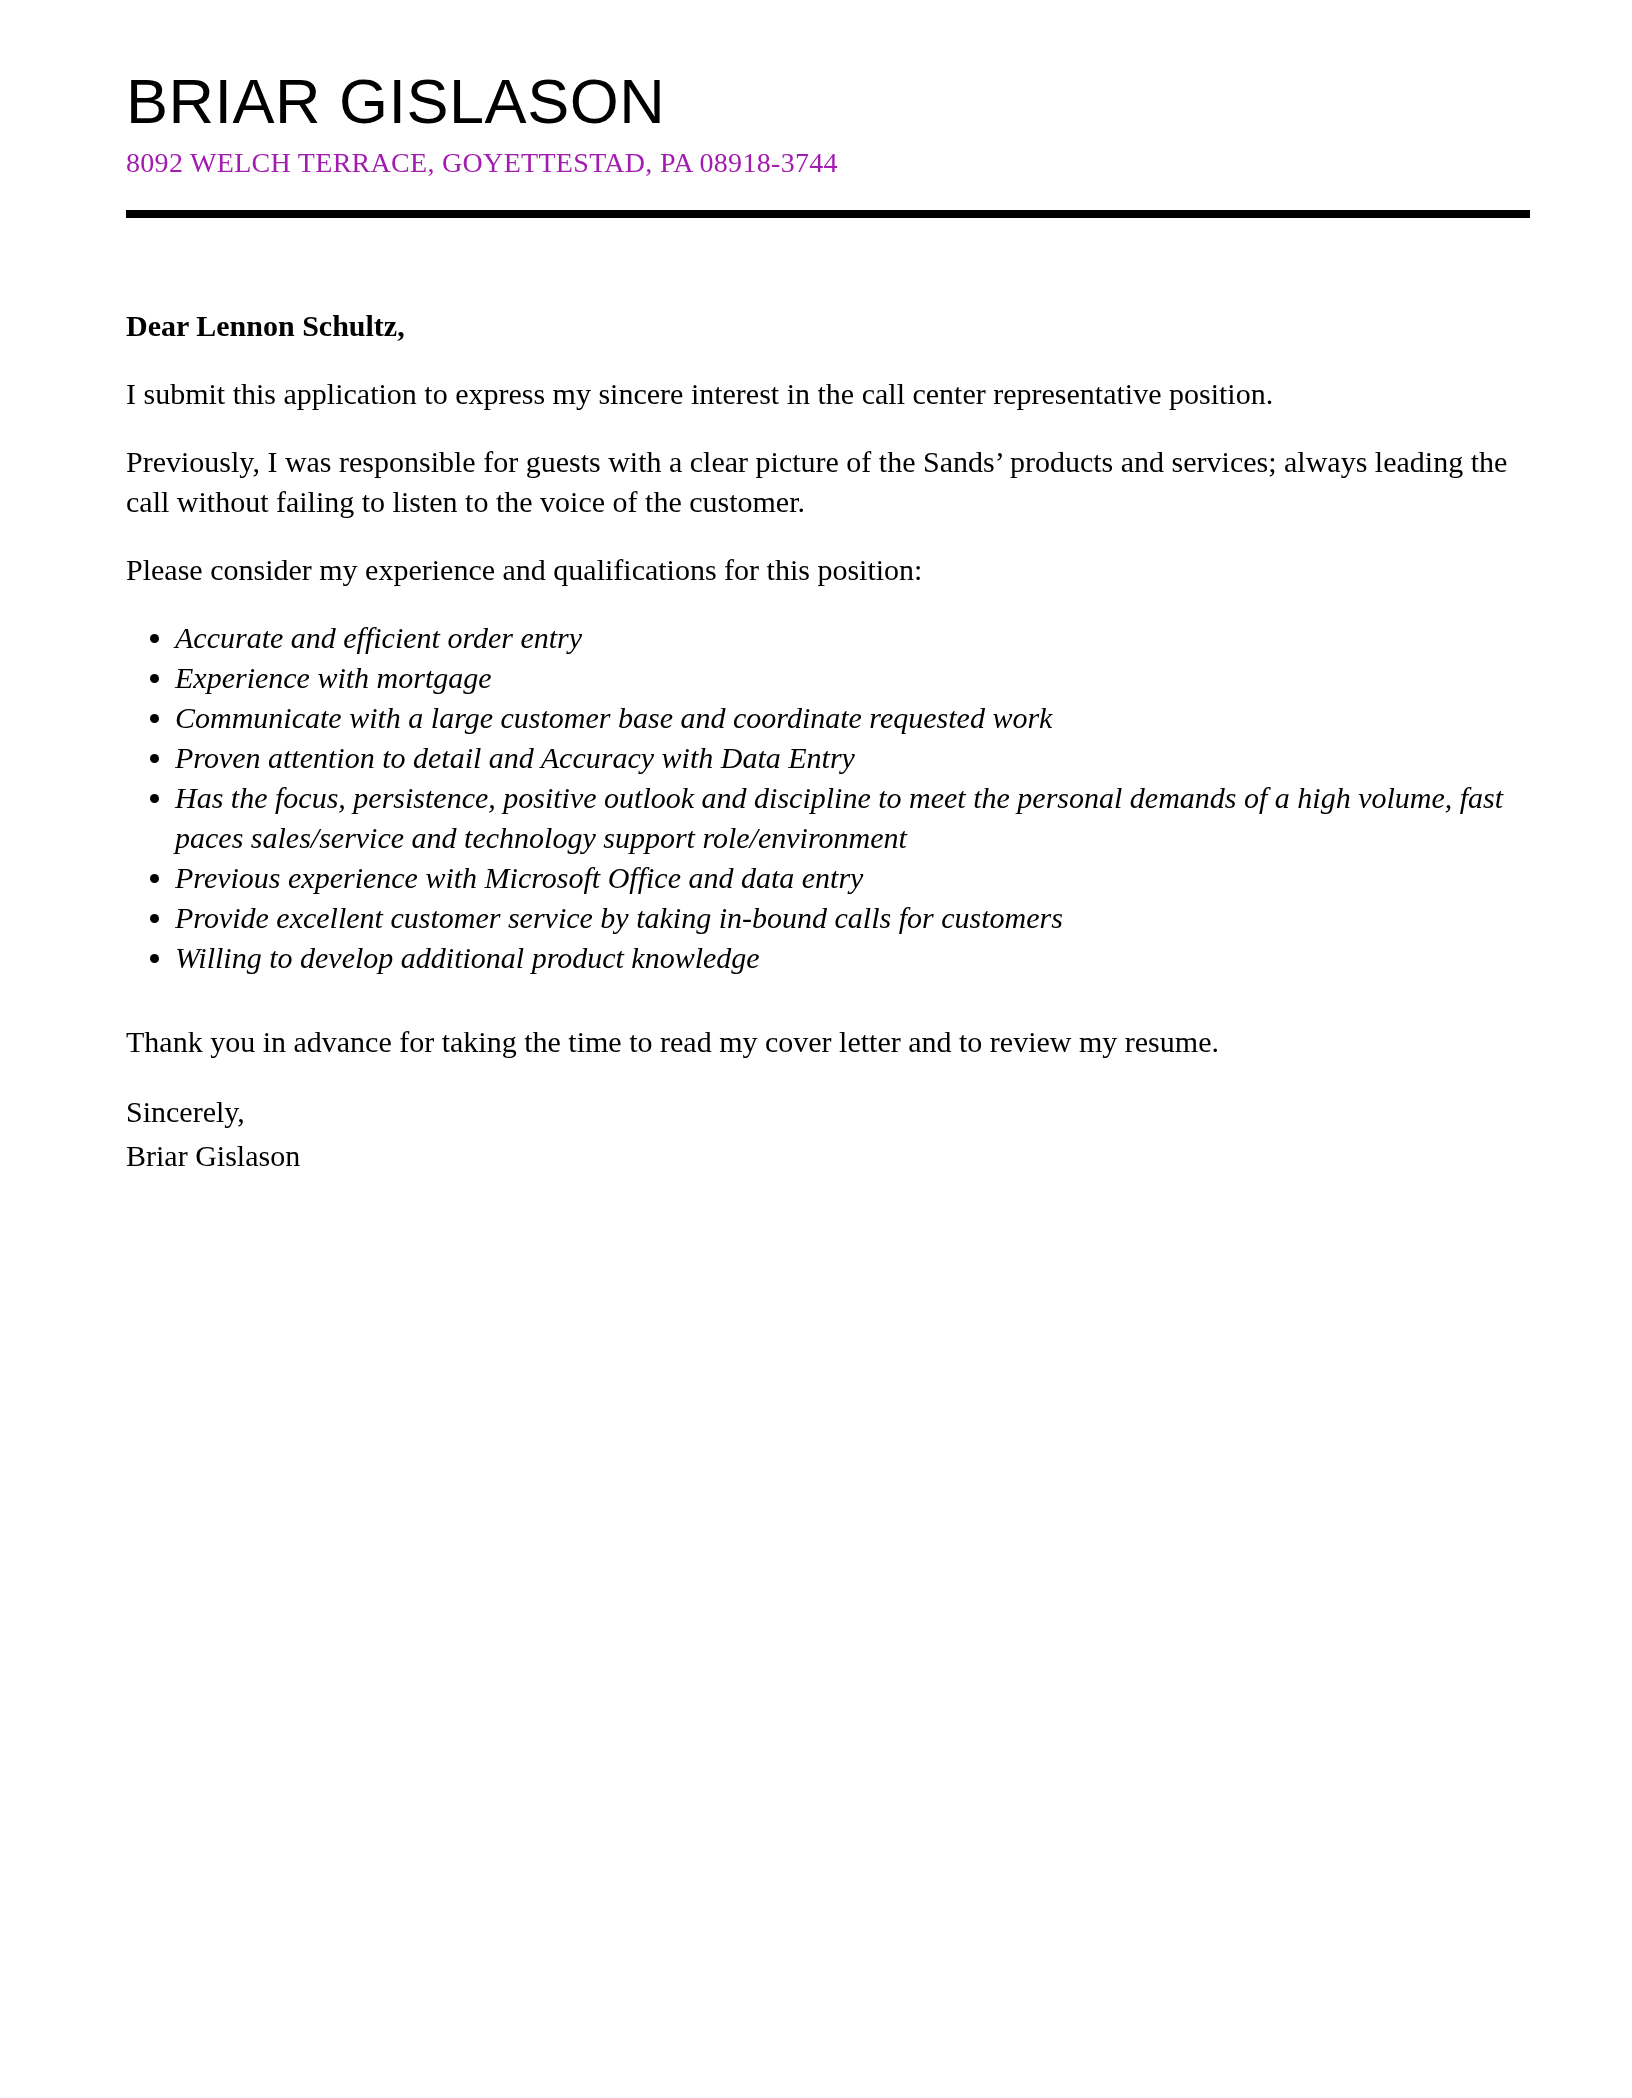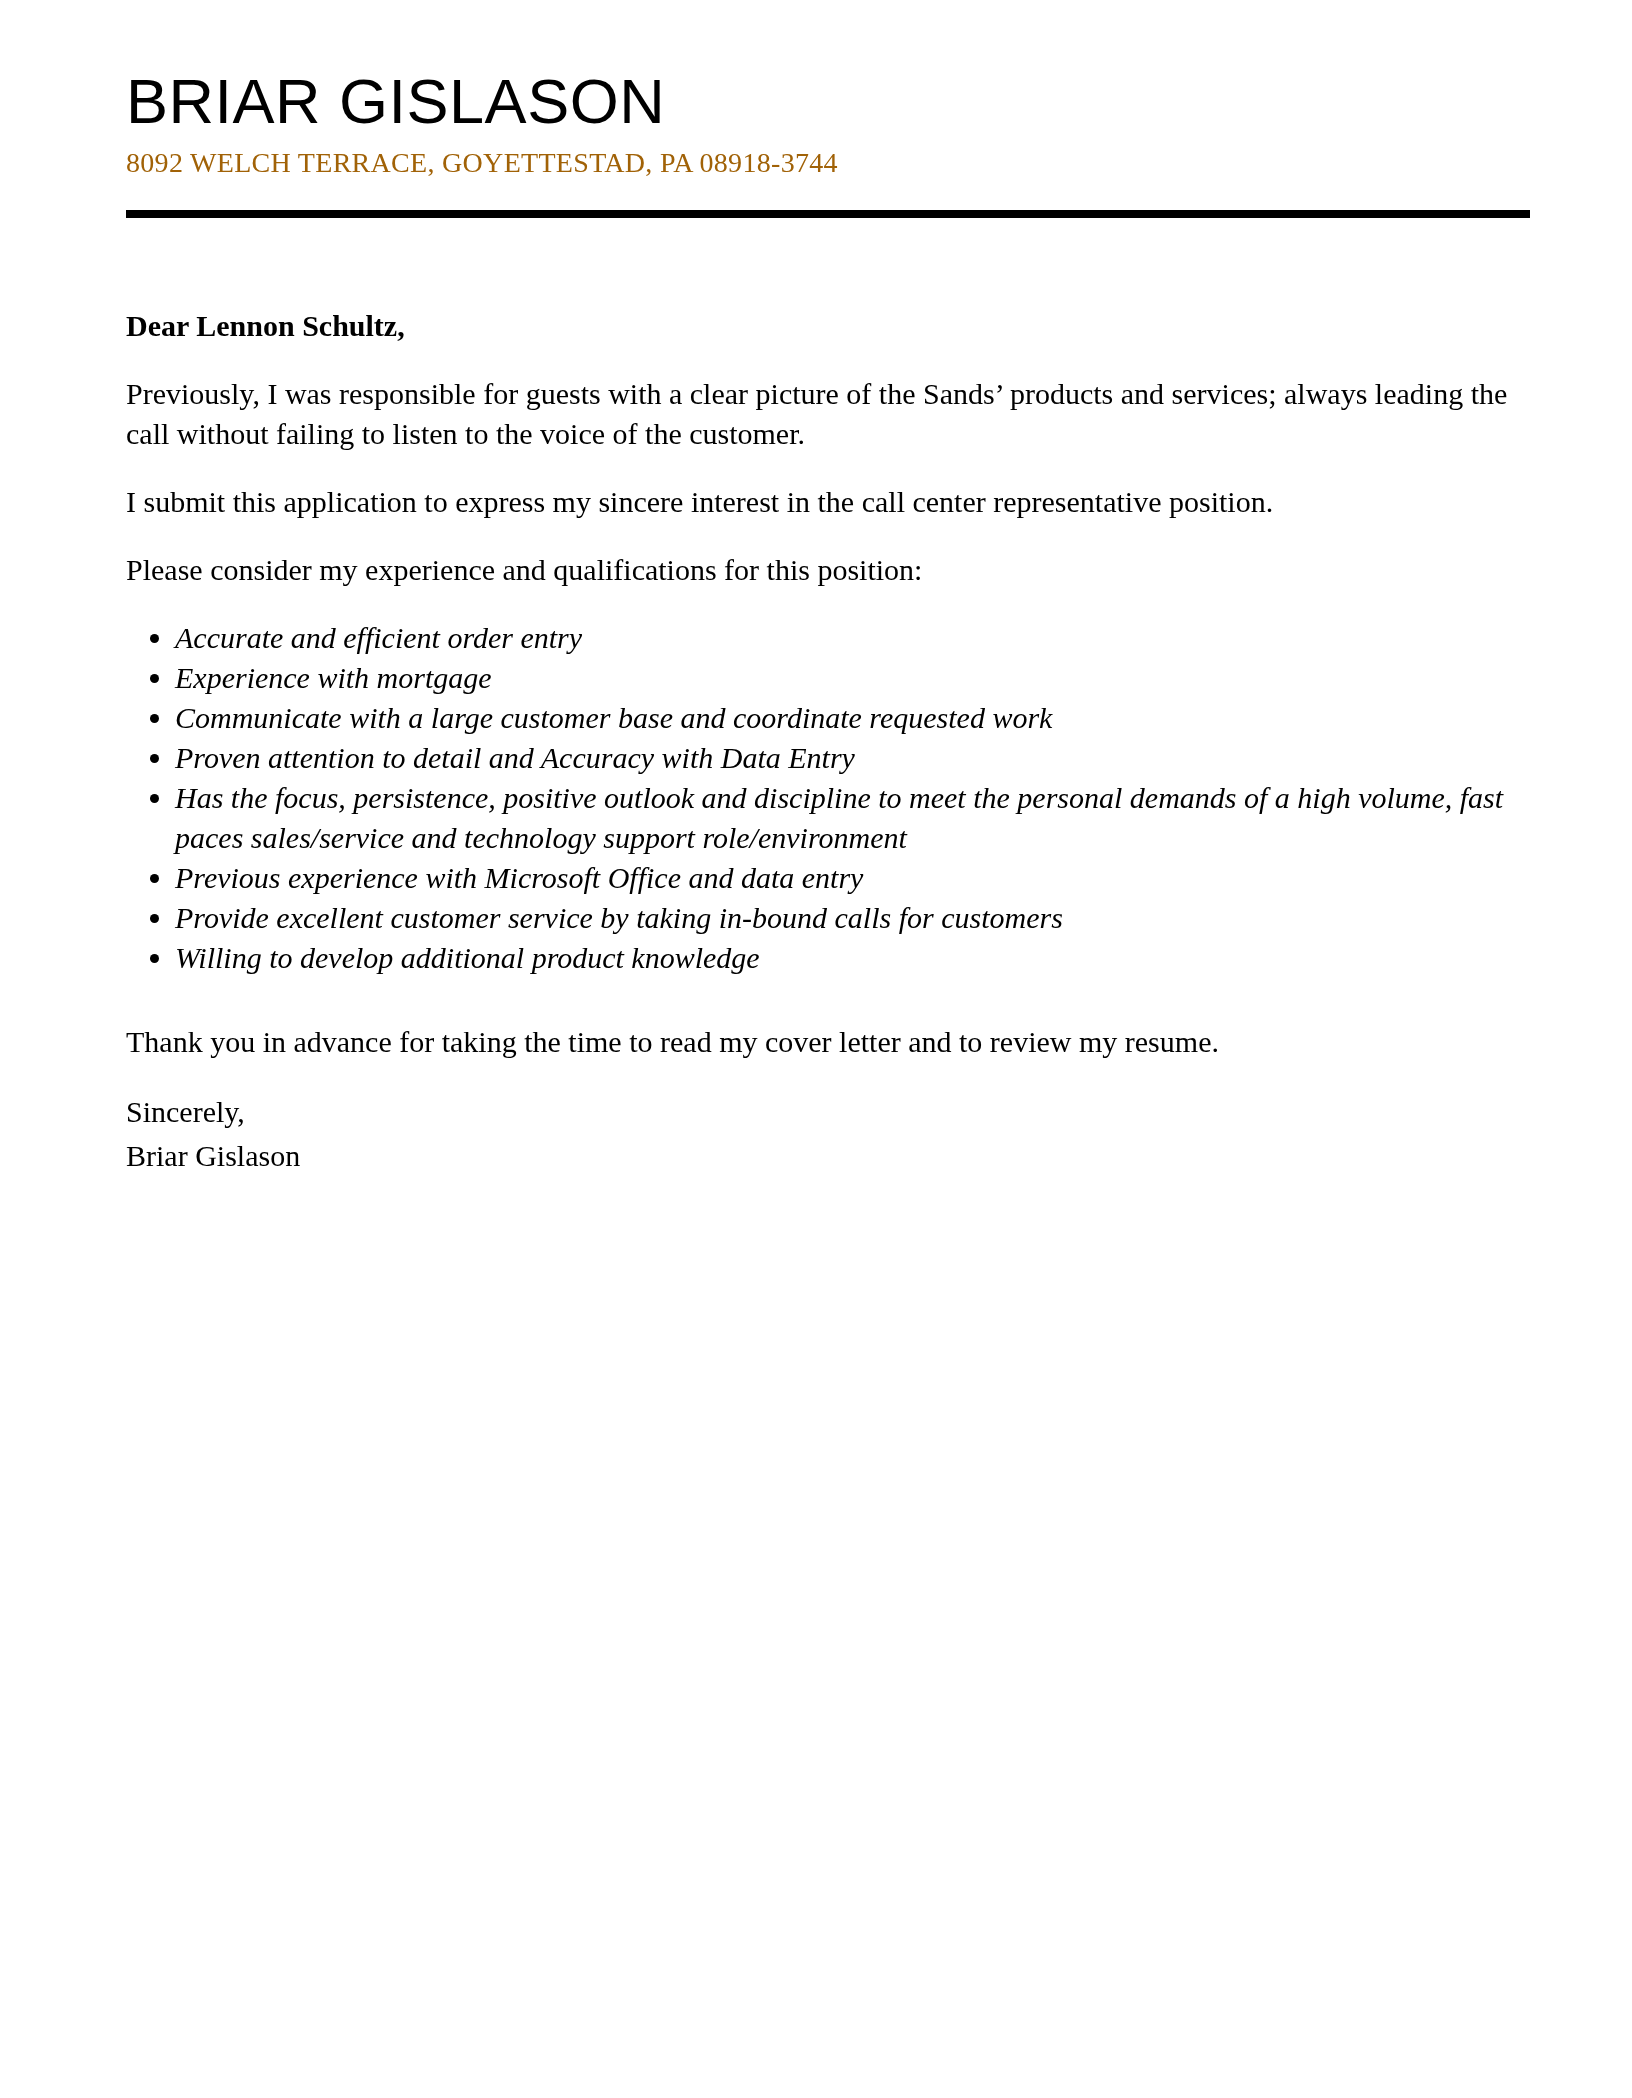--- a/index.html
+++ b/index.html
@@ -31,21 +31,21 @@
     line-height: 1.0;
     letter-spacing: 0.5px;
     color: #000000;
   }
   .header .address {
     margin: 13px 0 0 0;
     font-family: "Liberation Serif", serif;
     font-size: 28px;
     line-height: 1.2;
     letter-spacing: 0.3px;
-    color: #a16207;
+    color: #a21caf;
   }
   .divider {
     width: 1404px;
     height: 8px;
     border: none;
     margin: 30px 0 0 0;
     background: #000000;
   }
   
   .letter {
@@ -91,23 +91,23 @@
     <h1 class="name">BRIAR GISLASON</h1>
     <p class="address">8092 WELCH TERRACE, GOYETTESTAD, PA 08918-3744</p>
   </div>
 
   <div class="divider"></div>
 
   <div class="letter">
 
     <p class="salutation">Dear Lennon Schultz,</p>
 
+    <p class="body-paragraph">I submit this application to express my sincere interest in the call center representative position.</p>
+
     <p class="body-paragraph">Previously, I was responsible for guests with a clear picture of the Sands’ products and services; always leading the call without failing to listen to the voice of the customer.</p>
-
-    <p class="body-paragraph">I submit this application to express my sincere interest in the call center representative position.</p>
 
     <p class="body-paragraph">Please consider my experience and qualifications for this position:</p>
 
     <ul class="qualifications">
       <li>Accurate and efficient order entry</li>
       <li>Experience with mortgage</li>
       <li>Communicate with a large customer base and coordinate requested work</li>
       <li>Proven attention to detail and Accuracy with Data Entry</li>
       <li>Has the focus, persistence, positive outlook and discipline to meet the personal demands of a high volume, fast paces sales/service and technology support role/environment</li>
       <li>Previous experience with Microsoft Office and data entry</li>

